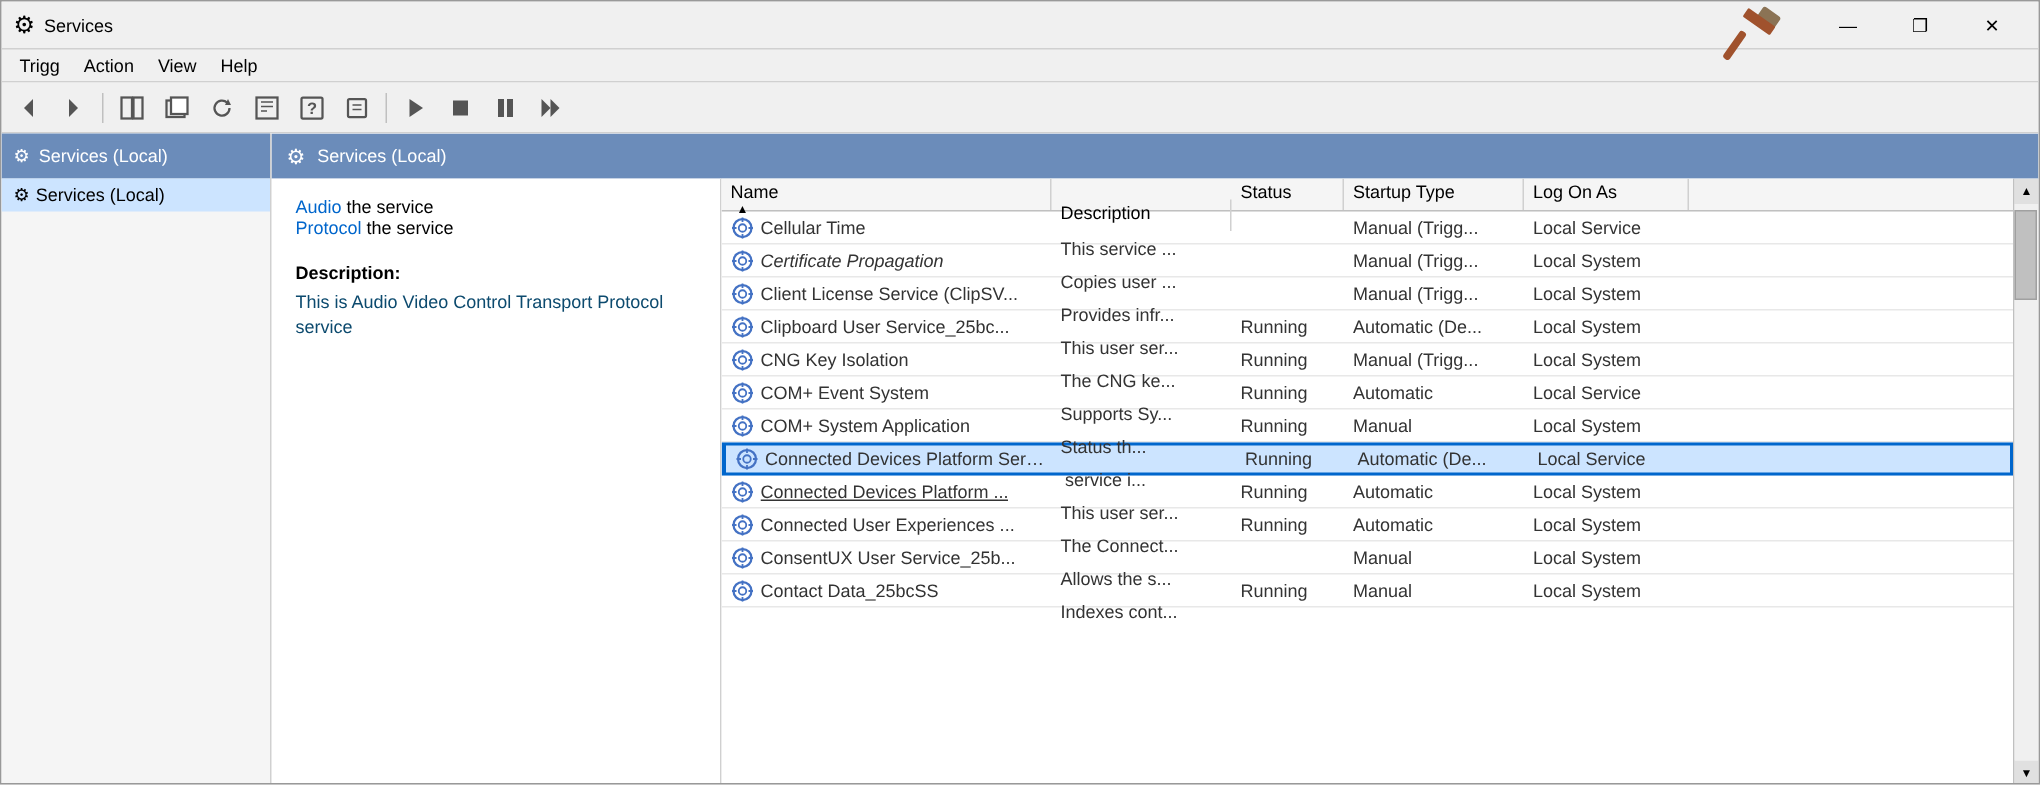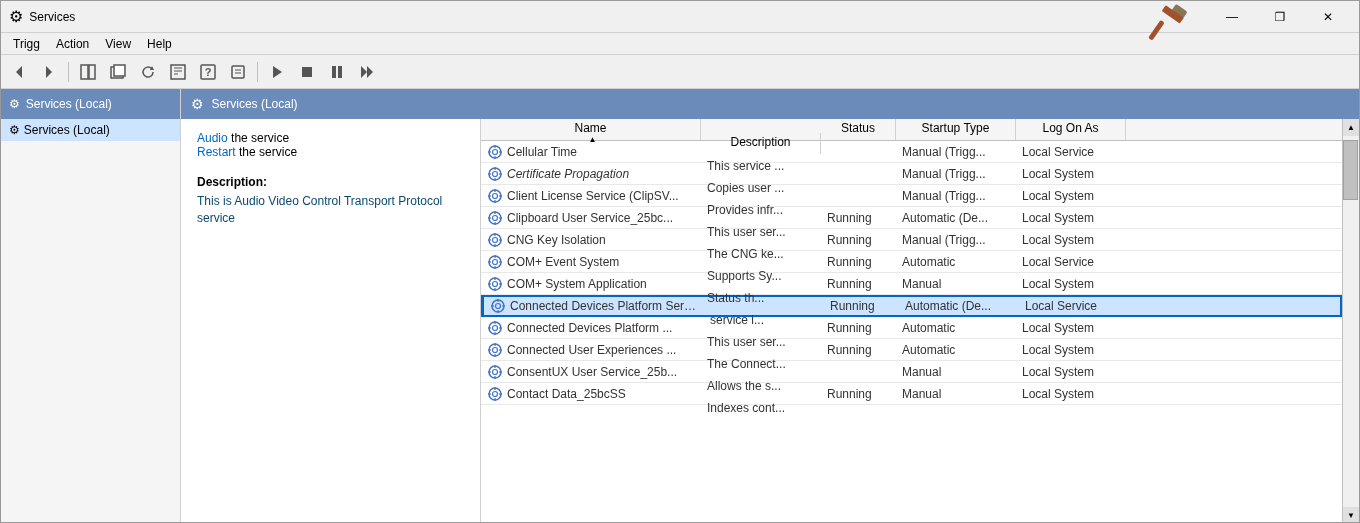--- a/index.html
+++ b/index.html
@@ -195,21 +195,21 @@
       height: 22px;
       align-items: center;
     }
     .col-header {
       padding: 2px 6px;
       font-size: 12px;
       color: #000;
       border-right: 1px solid #d0d0d0;
       height: 100%;
       display: flex;
-      align-items: center;
+      align-items: flex-start;
       cursor: pointer;
       user-select: none;
       flex-direction: column;
     }
 
     
     .col-name { width: 220px; min-width: 220px; }
     .col-desc { width: 120px; min-width: 120px; margin-top: 28px; }
     .col-status { width: 75px; min-width: 75px; }
     .col-startup { width: 120px; min-width: 120px; }
@@ -428,21 +428,21 @@
         <span>Services (Local)</span>
       </div>
 
       <div class="split-view">
 
         <div class="desc-panel">
 
           <div class="desc-links">
             <a class="desc-link" href="#">Audio</a>
             <span> the service</span><br>
-            <a class="desc-link" href="#">Restart</a>
+            <a class="desc-link" href="#">Protocol</a>
             <span> the service</span>
           </div>
 
           <div class="desc-text-label">Description:</div>
           <div class="desc-text">This is Audio Video Control Transport Protocol service</div>
         </div>
 
         <div style="flex:1; display:flex; overflow:hidden;">
           <div class="table-area" id="table-area">
 
@@ -623,21 +623,21 @@
         <span class="service-icon">
                       <svg width="16" height="16" viewBox="0 0 16 16">
       <circle cx="8" cy="8" r="6" fill="none" stroke="#4472C4" stroke-width="1.5"></circle>
       <circle cx="8" cy="8" r="2.5" fill="none" stroke="#4472C4" stroke-width="1.2"></circle>
       <line x1="8" y1="1" x2="8" y2="4" stroke="#4472C4" stroke-width="1.2"></line>
       <line x1="8" y1="12" x2="8" y2="15" stroke="#4472C4" stroke-width="1.2"></line>
       <line x1="1" y1="8" x2="4" y2="8" stroke="#4472C4" stroke-width="1.2"></line>
       <line x1="12" y1="8" x2="15" y2="8" stroke="#4472C4" stroke-width="1.2"></line>
     </svg>
                     </span>
-        <span style="overflow:hidden;text-overflow:ellipsis;white-space:nowrap;">Connected Devices Platform ...</span>
+        <span style="overflow:hidden;text-overflow:ellipsis;white-space:nowrap;text-decoration:underline;">Connected Devices Platform ...</span>
       </div>
       <div class="table-cell col-desc">This user ser...</div>
       <div class="table-cell col-status">Running</div>
       <div class="table-cell col-startup">Automatic</div>
       <div class="table-cell col-logon">Local System</div>
     </div>
                 <div class="table-row">
       <div class="table-cell col-name">
         <span class="service-icon">
                       <svg width="16" height="16" viewBox="0 0 16 16">

